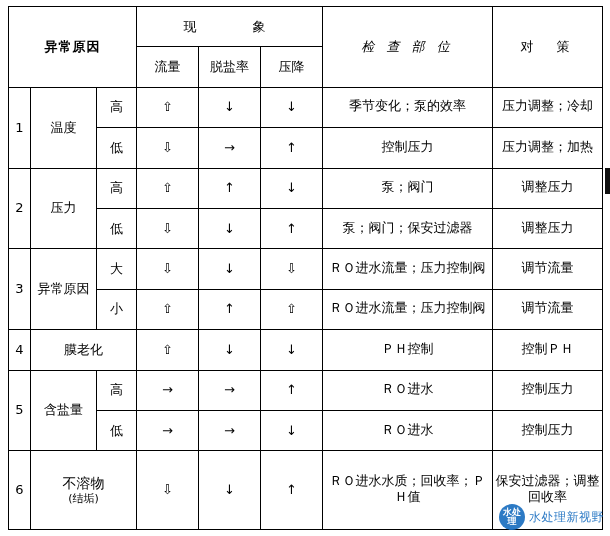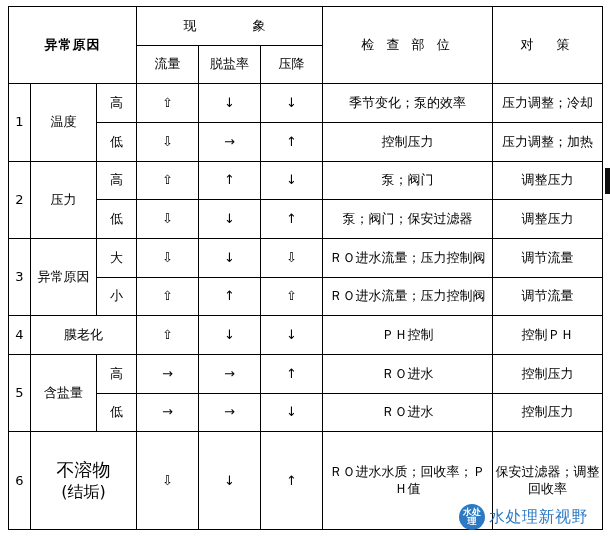--- a/index.html
+++ b/index.html
@@ -58,37 +58,39 @@
     margin-top: 12px;
   }
   .hdr-sub {
     font-size: 13px;
     margin-left: 14px;
   }
   .hdr-check {
     font-size: 14px;
     letter-spacing: 4px;
     padding-left: 4px;
+    font-style: italic;
   }
   .hdr-meas {
     font-size: 14px;
     letter-spacing: 5px;
     padding-left: 5px;
     margin-left: 33px;
   }
   .cell-left {
     text-align: left;
     padding-left: 5px;
     font-size: 13px;
+    font-family: Liberation Mono, monospace;
   }
   .cell-num {
     font-size: 13px;
   }
   .cause-name {
-    font-size: 18px;
+    font-size: 14px;
   }
   .cause-stack {
     font-size: 13.5px;
     line-height: 1.15;
   }
   .sub-label {
     font-size: 13px;
   }
   .arrow {
     font-size: 15px;
@@ -96,26 +98,26 @@
     line-height: 1;
   }
   .arrow-hollow {
     font-size: 14px;
   }
   .small-two {
     font-size: 12.5px;
     line-height: 1.2;
   }
   .sub-small {
-    font-size: 16px;
+    font-size: 11px;
   }
   
   #watermark {
     position: absolute;
-    right: 22px;
+    right: 6px;
     bottom: 6px;
     display: flex;
     align-items: center;
     gap: 4px;
     opacity: 0.92;
     pointer-events: none;
   }
   #watermark .wm-badge {
     width: 26px;
     height: 26px;
@@ -124,21 +126,21 @@
     color: #ffffff;
     font-size: 9px;
     line-height: 1.05;
     display: flex;
     align-items: center;
     justify-content: center;
     text-align: center;
     font-weight: bold;
   }
   #watermark .wm-text {
-    font-size: 16px;
+    font-size: 12px;
     color: #1b6fc0;
     letter-spacing: 0.5px;
   }
   
   #edge-mark {
     position: absolute;
     right: 0;
     top: 168px;
     width: 5px;
     height: 26px;

